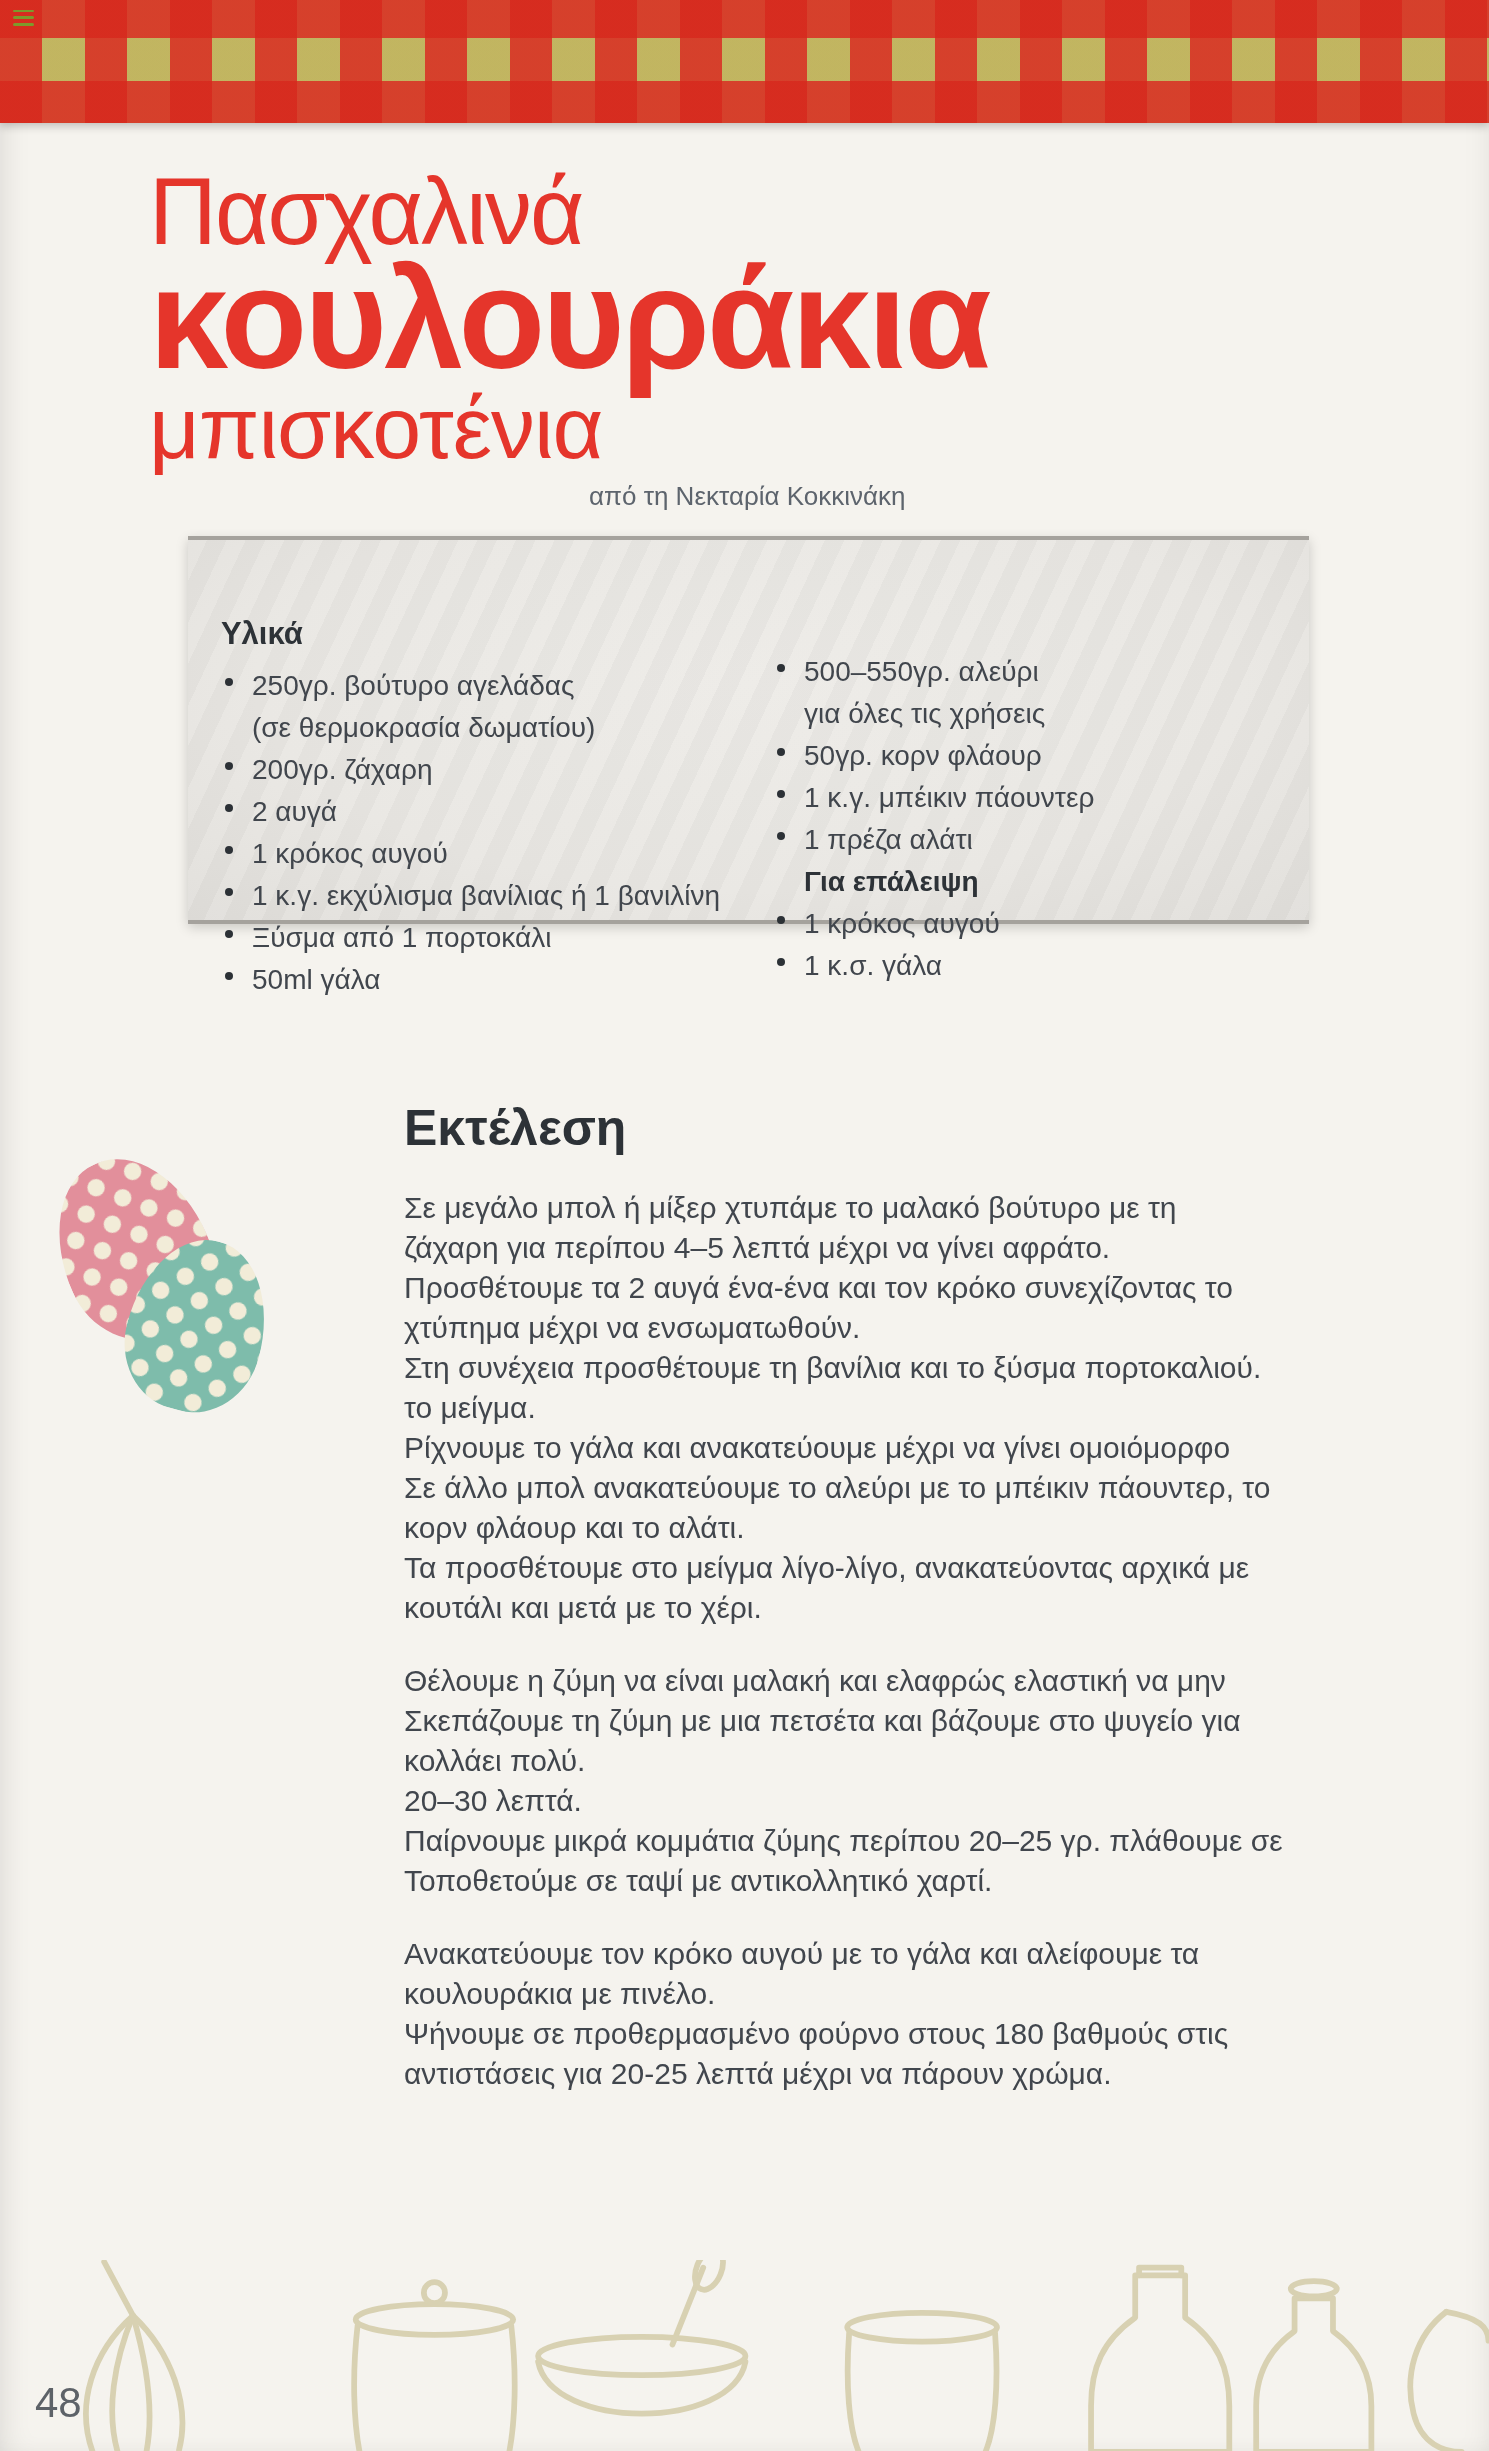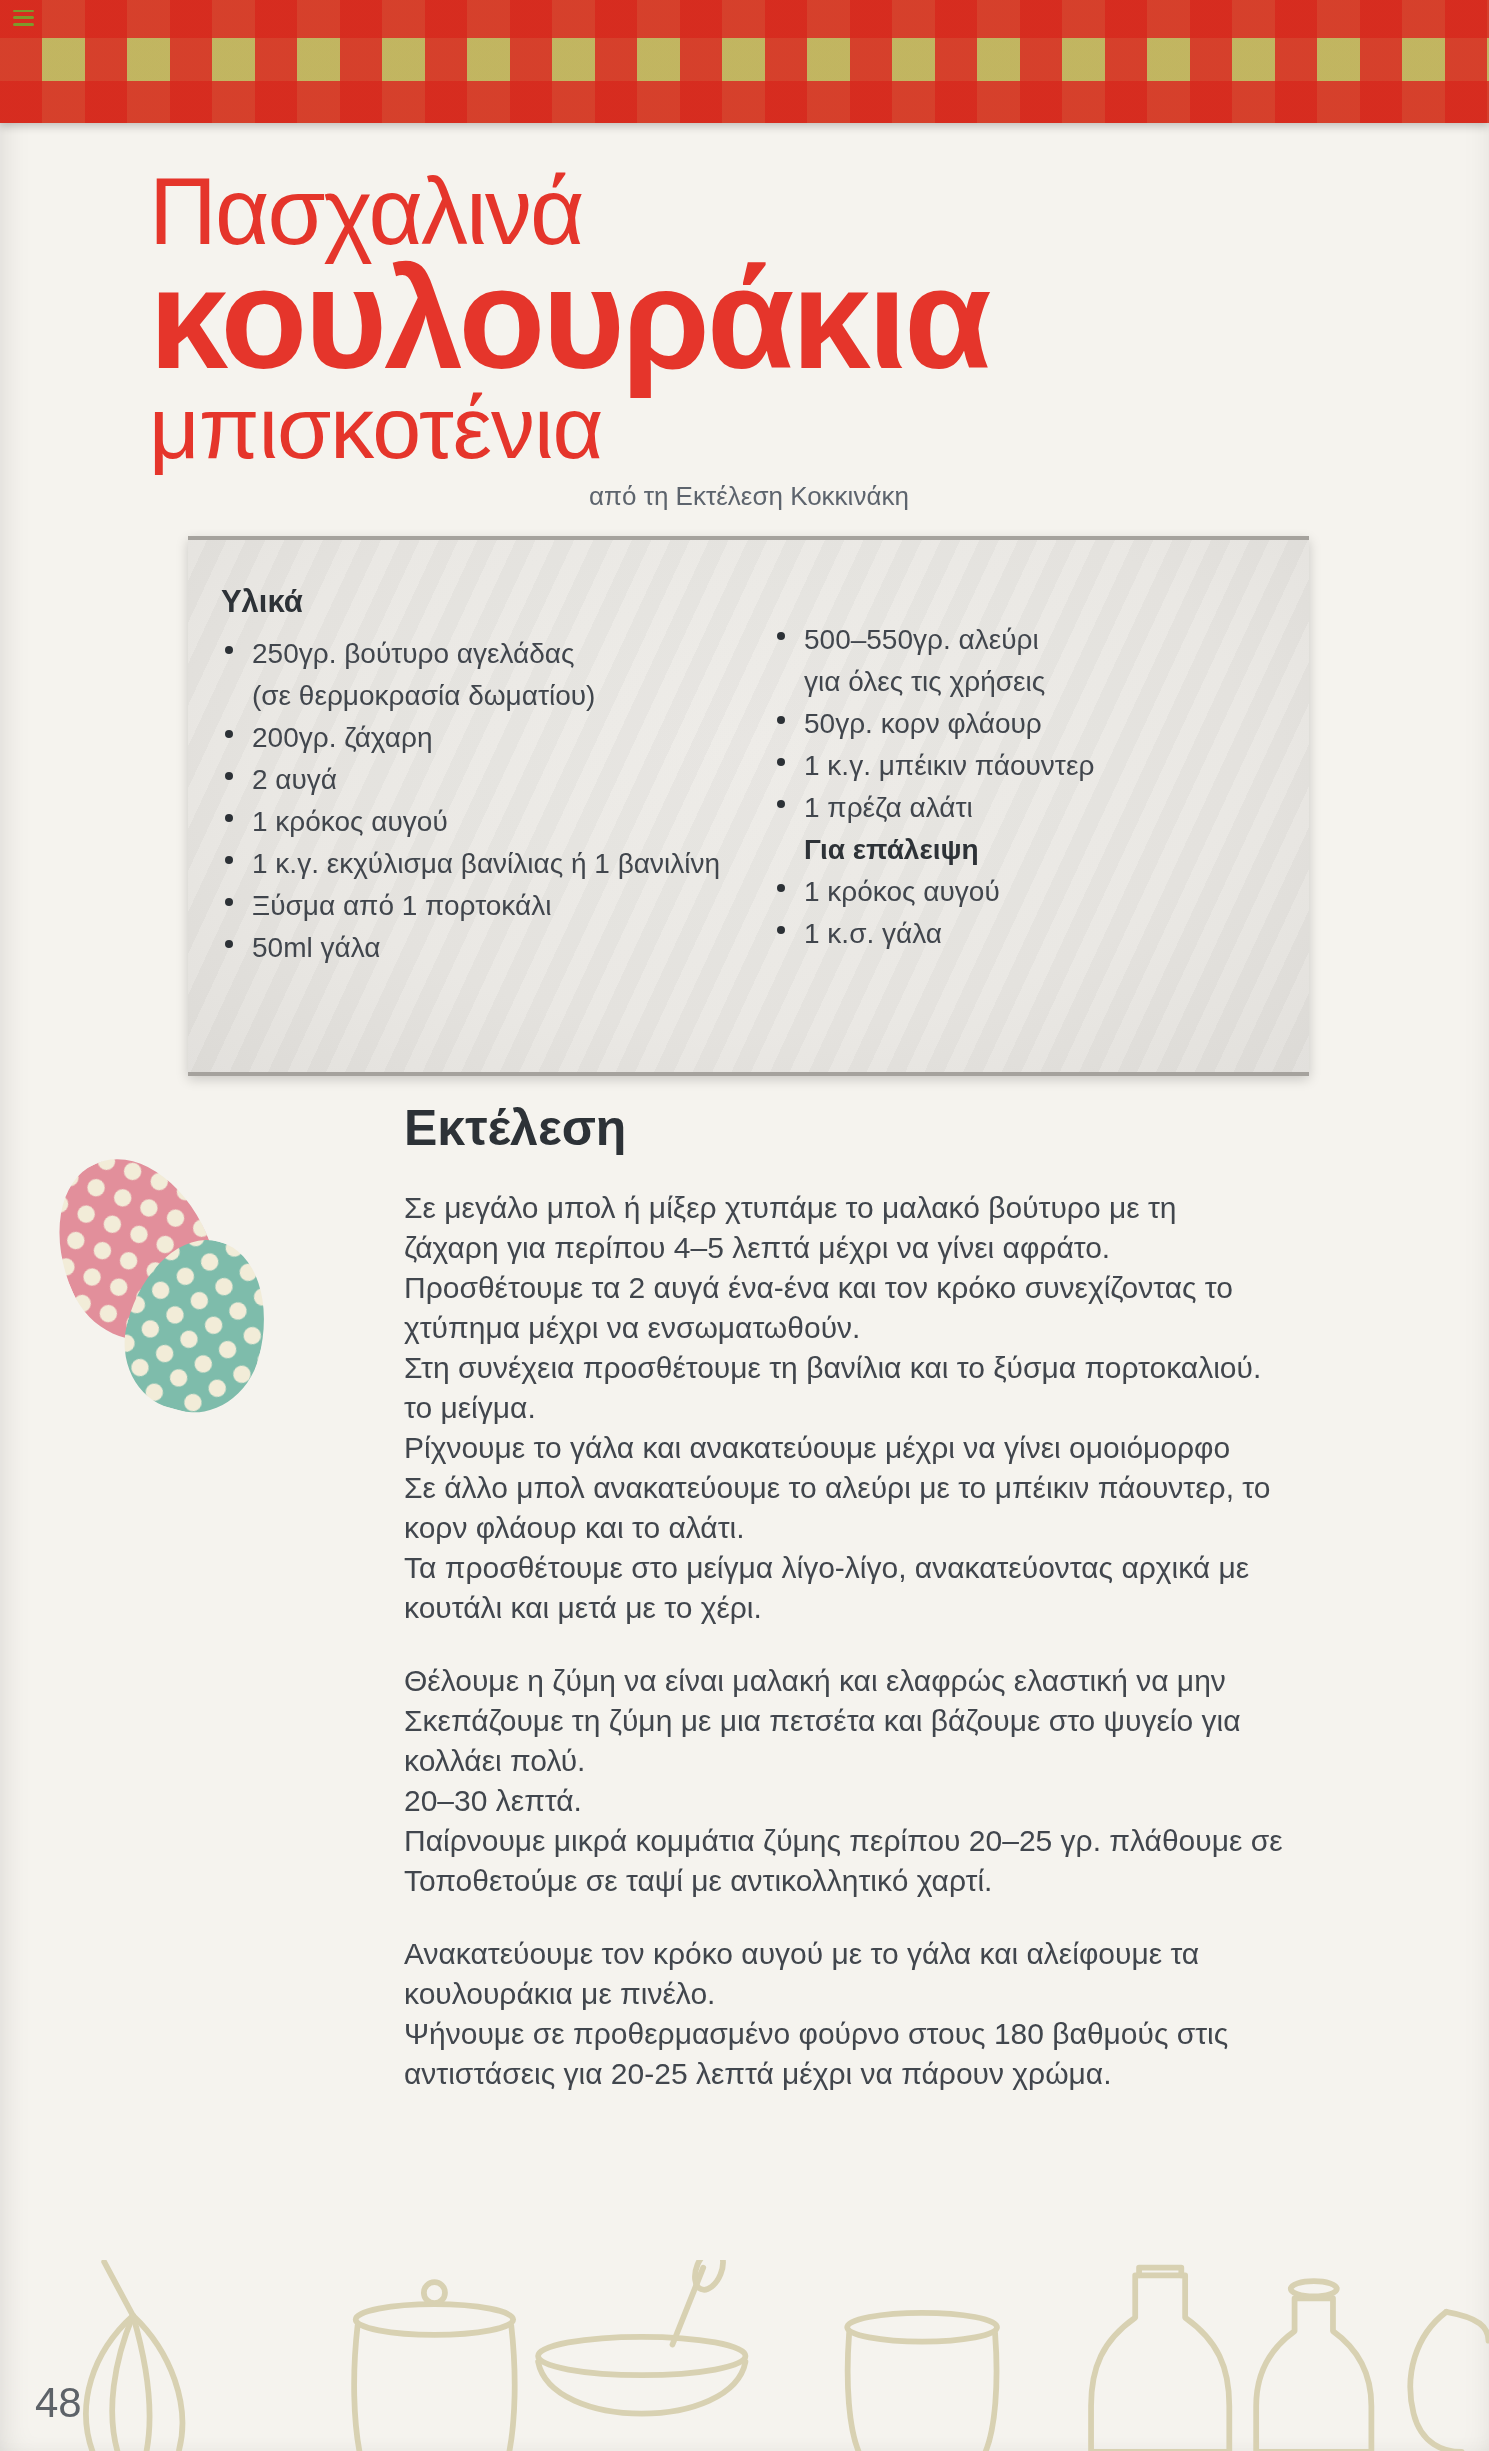--- a/index.html
+++ b/index.html
@@ -29,22 +29,22 @@
 
   
   .title-block{position:absolute;left:149px;top:165px;color:var(--title-red,#e5352b);}
   .t1{display:block;font-size:94px;line-height:1;font-weight:400;letter-spacing:-1.9px;}
   .t2{display:block;font-size:142px;line-height:1;font-weight:700;letter-spacing:-2.9px;margin-top:-11.5px;}
   .t3{display:block;font-size:88px;line-height:1;font-weight:400;letter-spacing:-1px;margin-top:-5.8px;}
   .byline{position:absolute;left:589px;top:481px;font-size:26px;color:var(--muted-text,#5d646d);}
 
   
   .ingredients{
-    position:absolute;left:188px;top:536px;width:1121px;height:540px;box-sizing:border-box;
-    padding:44px 29px 0 31px;
+    position:absolute;left:188px;top:536px;width:1121px;height:388px;box-sizing:border-box;
+    padding:76px 29px 0 31px;
     background:
       repeating-linear-gradient(115deg, rgba(255,255,255,.045) 0 17.3px, rgba(0,0,0,.022) 17.3px 35px),
       radial-gradient(ellipse at 50% 38%, #edebe7 0%, var(--card-bg,#e9e7e3) 62%, #e1dfdb 100%);
     border-top:4.8px solid var(--card-edge,#a5a29d);
     border-bottom:4.8px solid var(--card-edge,#a5a29d);
     box-shadow:0 3.8px 11.5px rgba(0,0,0,.18);
   }
   .ing-columns{display:flex;}
   .ing-col-left{width:552px;flex:0 0 auto;}
   .ing-col-right{flex:1 1 auto;padding-top:35px;}
@@ -95,21 +95,21 @@
     <span class="bar"></span>
     <span class="bar"></span>
     <span class="bar"></span>
   </div>
 
   <h1 class="title-block" style="margin:0;">
     <span class="t1">Πασχαλινά</span>
     <span class="t2">κουλουράκια</span>
     <span class="t3">μπισκοτένια</span>
   </h1>
-  <div class="byline">από τη Εκτέλεση Κοκκινάκη</div>
+  <div class="byline">από τη Νεκταρία Κοκκινάκη</div>
 
   <div class="ingredients">
     <div class="ing-columns">
       <div class="ing-col-left">
         <h3 class="ing-heading">Υλικά</h3>
         <ul class="ing-list">
 
         <li>
             <span class="ing-text">250γρ. βούτυρο αγελάδας</span>
             <span class="ing-note">(σε θερμοκρασία δωματίου)</span>

